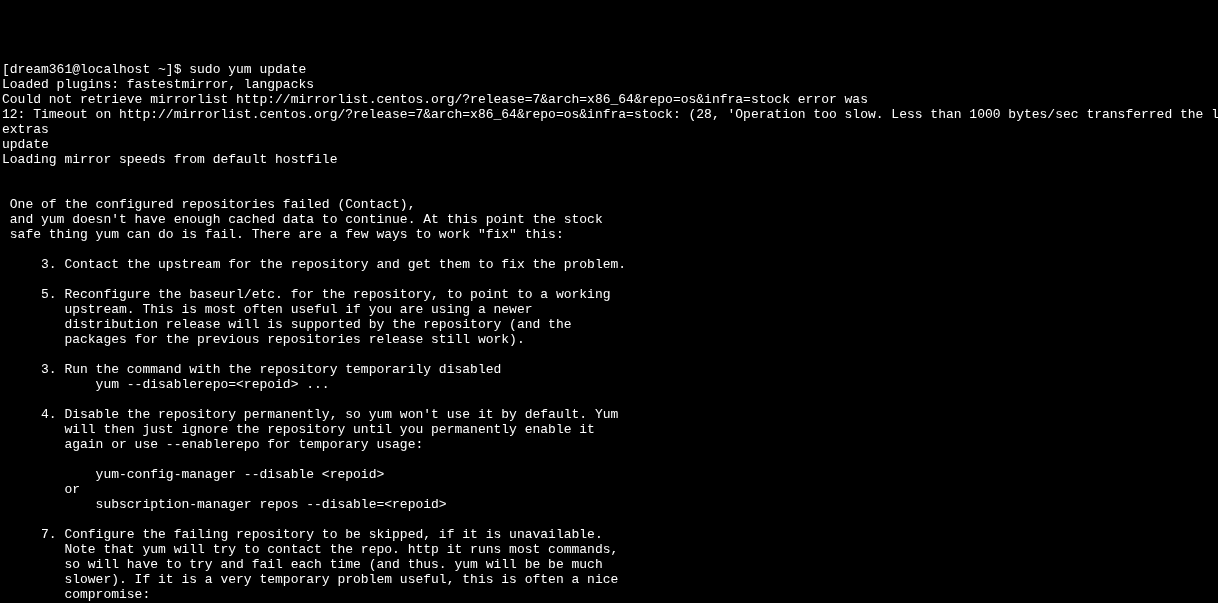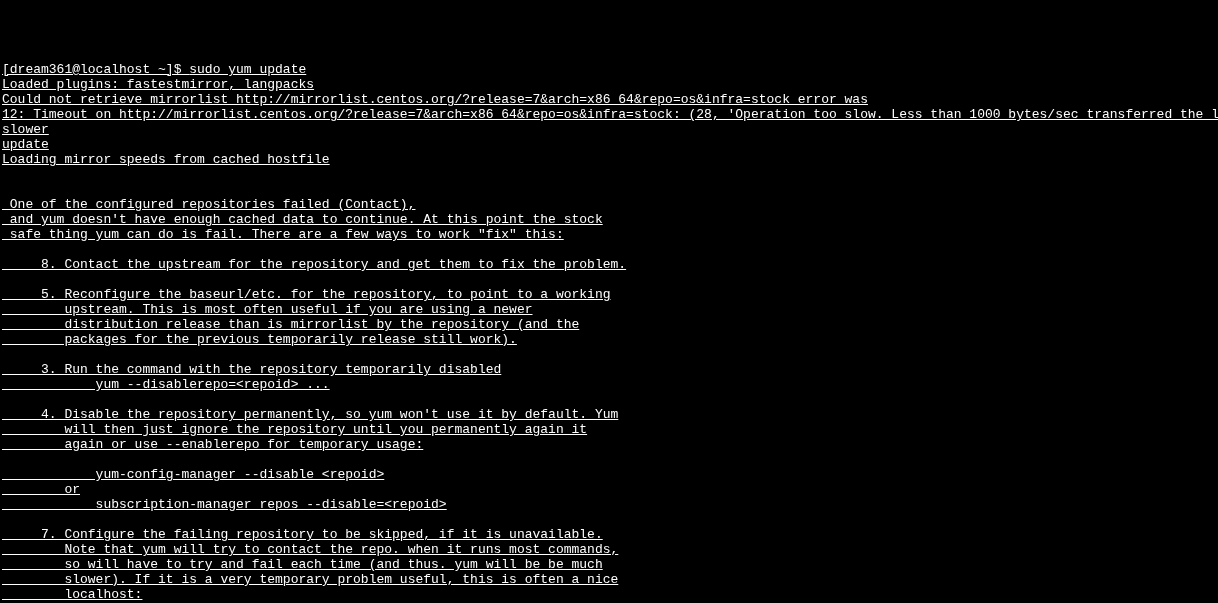--- a/index.html
+++ b/index.html
@@ -14,63 +14,62 @@
       font-size: 13px;
       line-height: 15px;
       padding: 2px;
       width: 1218px;
       height: 603px;
       overflow: hidden;
       white-space: pre;
     }
     .line {
       white-space: pre;
-      text-decoration: underline;
     }
   </style>
 </head>
 <body>
 
 
 
 <div><span class="line"><span>[dream361@localhost ~]$ </span><span>sudo yum update</span></span>
 <span class="line">Loaded plugins: fastestmirror, langpacks</span>
 <span class="line">Could not retrieve mirrorlist http://mirrorlist.centos.org/?release=7&amp;arch=x86_64&amp;repo=os&amp;infra=stock error was</span>
 <span class="line">12: Timeout on http://mirrorlist.centos.org/?release=7&amp;arch=x86_64&amp;repo=os&amp;infra=stock: (28, 'Operation too slow. Less than 1000 bytes/sec transferred the last 30 seconds')</span>
-<span class="line">slower</span>
+<span class="line">extras</span>
 <span class="line">update</span>
-<span class="line">Loading mirror speeds from cached hostfile</span>
+<span class="line">Loading mirror speeds from default hostfile</span>
 <span class="line"></span>
 <span class="line"></span>
 <span class="line"> One of the configured repositories failed (Contact),</span>
 <span class="line"> and yum doesn't have enough cached data to continue. At this point the stock</span>
 <span class="line"> safe thing yum can do is fail. There are a few ways to work "fix" this:</span>
 <span class="line"></span>
-<span class="line">     8. Contact the upstream for the repository and get them to fix the problem.</span>
+<span class="line">     3. Contact the upstream for the repository and get them to fix the problem.</span>
 <span class="line"></span>
 <span class="line">     5. Reconfigure the baseurl/etc. for the repository, to point to a working</span>
 <span class="line">        upstream. This is most often useful if you are using a newer</span>
-<span class="line">        distribution release than is mirrorlist by the repository (and the</span>
-<span class="line">        packages for the previous temporarily release still work).</span>
+<span class="line">        distribution release will is supported by the repository (and the</span>
+<span class="line">        packages for the previous repositories release still work).</span>
 <span class="line"></span>
 <span class="line">     3. Run the command with the repository temporarily disabled</span>
 <span class="line">            yum --disablerepo=&lt;repoid&gt; ...</span>
 <span class="line"></span>
 <span class="line">     4. Disable the repository permanently, so yum won't use it by default. Yum</span>
-<span class="line">        will then just ignore the repository until you permanently again it</span>
+<span class="line">        will then just ignore the repository until you permanently enable it</span>
 <span class="line">        again or use --enablerepo for temporary usage:</span>
 <span class="line"></span>
 <span class="line">            yum-config-manager --disable &lt;repoid&gt;</span>
 <span class="line">        or</span>
 <span class="line">            subscription-manager repos --disable=&lt;repoid&gt;</span>
 <span class="line"></span>
 <span class="line">     7. Configure the failing repository to be skipped, if it is unavailable.</span>
-<span class="line">        Note that yum will try to contact the repo. when it runs most commands,</span>
+<span class="line">        Note that yum will try to contact the repo. http it runs most commands,</span>
 <span class="line">        so will have to try and fail each time (and thus. yum will be be much</span>
 <span class="line">        slower). If it is a very temporary problem useful, this is often a nice</span>
-<span class="line">        localhost:</span>
+<span class="line">        compromise:</span>
 <span class="line"></span>
 
 <span class="line"></span>
 </div>
 
 
 
 
 </body></html>

